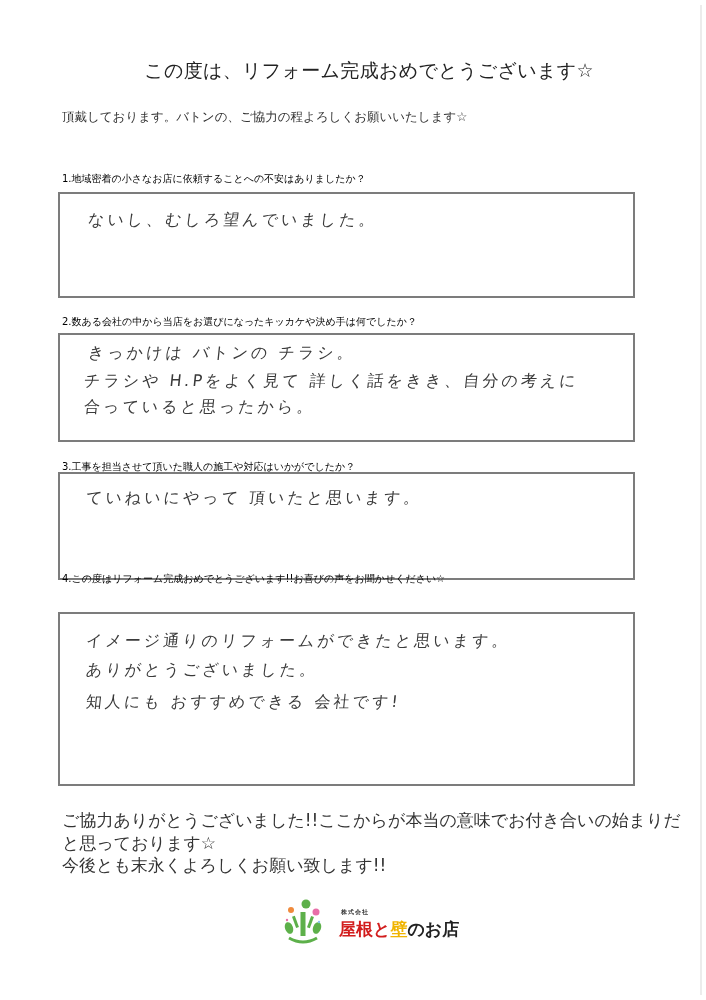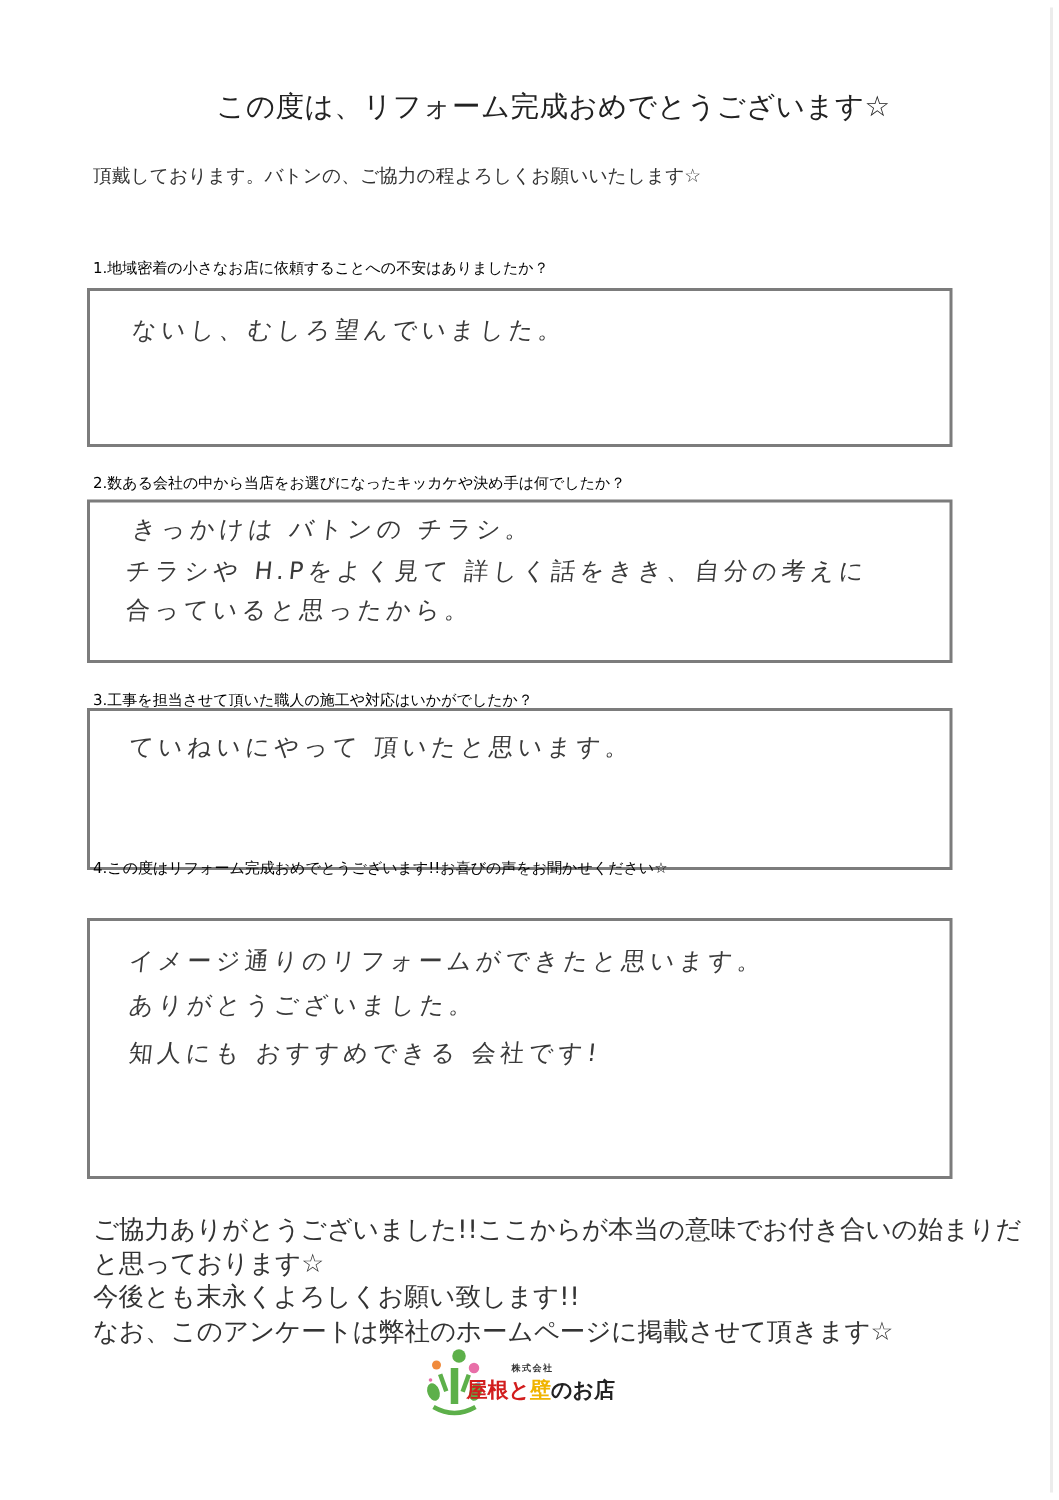--- a/index.html
+++ b/index.html
@@ -38,21 +38,21 @@
     font-size: 17px; line-height: 22.5px; color: #333; margin-top: 12px;
   }
   .logo {
     position: absolute; left: 283px; top: 898px; width: 140px; height: 50px;
   }
   .logo-text-small {
     position: absolute; left: 58px; top: 10px; font-size: 6px; color: #333;
     font-weight: bold; letter-spacing: 1px;
   }
   .logo-text-main {
-    position: absolute; left: 28px; top: 20px; font-size: 14px; font-weight: bold;
+    position: absolute; left: 56px; top: 20px; font-size: 17px; font-weight: bold;
     color: #d21d1d; letter-spacing: 0px; white-space: nowrap;
   }
   .logo-text-main .yellow { color: #f0b400; }
   .logo-text-main .dark { color: #222; }
 </style>
 </head>
 <body>
 
 <div class="edge-line"></div>
 
@@ -82,21 +82,20 @@
 <div class="q-label" style="top:572px;">4.この度はリフォーム完成おめでとうございます!!お喜びの声をお聞かせください☆</div>
 <div class="answer-box" style="top:612px; height:174px;">
   <div class="hand" style="left:26px; top:17px;">イメージ通りのリフォームができたと思います。</div>
   <div class="hand" style="left:26px; top:46px;">ありがとうございました。</div>
   <div class="hand" style="left:26px; top:78px;">知人にも おすすめできる 会社です!</div>
 </div>
 
 <div class="closing">
   <div>ご協力ありがとうございました!!ここからが本当の意味でお付き合いの始まりだと思っております☆</div>
   <div>今後とも末永くよろしくお願い致します!!</div>
-  <div>なお、このアンケートは弊社のホームページに掲載させて頂きます☆</div>
 </div>
 
 <div class="logo">
   <svg width="40" height="50" viewBox="0 0 40 50" style="position:absolute;left:0;top:0;">
     <circle cx="8" cy="12" r="3" fill="#f08a3c"></circle>
     <circle cx="23" cy="6" r="4.5" fill="#5db04a"></circle>
     <circle cx="33" cy="14" r="3.5" fill="#e86fa8"></circle>
     <ellipse cx="6" cy="30" rx="4" ry="6" fill="#5db04a" transform="rotate(-20 6 30)"></ellipse>
     <ellipse cx="34" cy="30" rx="4" ry="6" fill="#5db04a" transform="rotate(20 34 30)"></ellipse>
     <rect x="17.5" y="14" width="5" height="24" fill="#5db04a"></rect>

